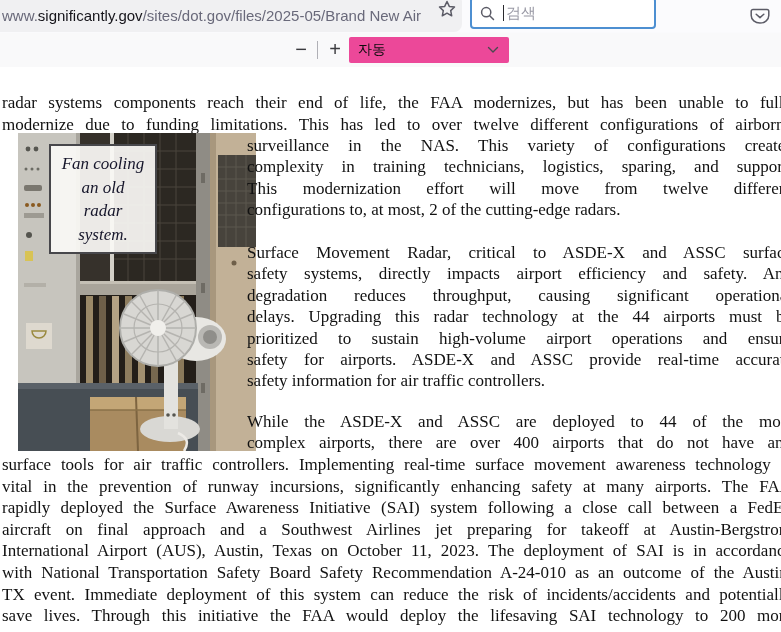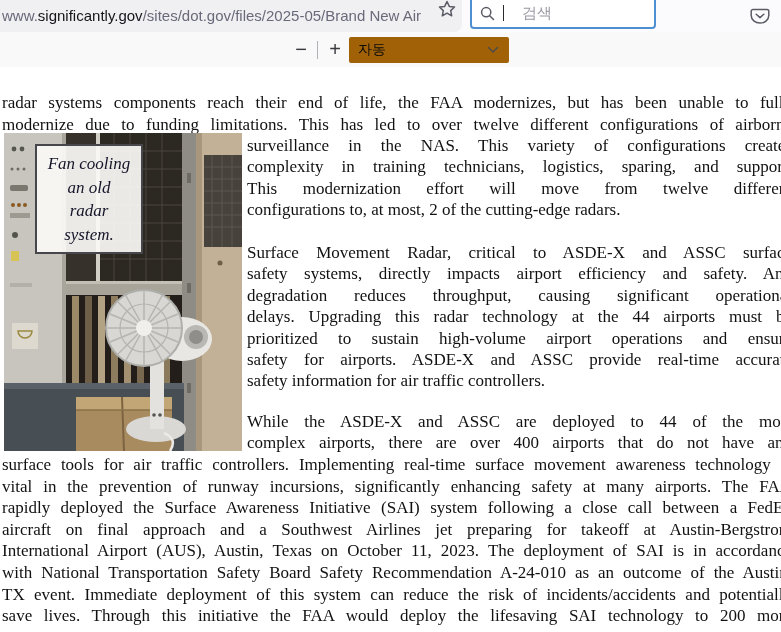--- a/index.html
+++ b/index.html
@@ -22,38 +22,38 @@
   }
   .url-text .domain{color:#15141a;}
   .star{position:absolute;left:445px;top:5px;width:20px;height:20px;color:#5b5b66;}
   .search-field{
     position:absolute;left:470px;top:-3px;width:186px;height:32px;
     background:#ffffff;border:2px solid #4d8fd1;border-radius:4px;
     display:flex;align-items:center;box-sizing:border-box;
   }
   .search-field svg{margin-left:8px;flex:none;}
   .caret{width:1px;height:16px;background:#2a2a2e;margin-left:8px;flex:none;}
-  .search-ph{color:#9898a4;font-size:15px;margin-left:18px;white-space:nowrap;}
+  .search-ph{color:#9898a4;font-size:15px;margin-left:2px;white-space:nowrap;}
   .pocket{position:absolute;left:750px;top:8px;width:20px;height:18px;color:#5b5b66;}
   
   .pdf-toolbar{
     position:absolute;left:0;top:33px;width:781px;height:34px;
     background:#f9f9fa;border-bottom:1px solid #bcbcc0;
     box-shadow:0 1px 2px rgba(0,0,0,.08);
   }
   .zbtn{
     position:absolute;top:3px;width:26px;height:26px;border:none;background:transparent;
     font-size:20px;line-height:26px;color:#3a3a3e;text-align:center;padding:0;cursor:default;
     font-family:"Liberation Sans",sans-serif;
   }
   .zoom-out{left:288px;} .zoom-in{left:322px;}
   .zdivider{position:absolute;left:317px;top:8px;width:1px;height:18px;background:#b0b0b6;}
   .zoom-select{
     position:absolute;left:349px;top:4px;width:160px;height:26px;
-    background:#a16207;border-radius:2px;display:flex;align-items:center;
+    background:#ec4899;border-radius:2px;display:flex;align-items:center;
   }
   .zoom-select .zlabel{font-size:14px;color:#0c0c0d;margin-left:9px;flex:1;}
   .zoom-select svg{margin-right:10px;flex:none;}
   
   .doc-area{
     position:absolute;left:0;top:67px;width:781px;height:565px;
     background:#ffffff;overflow:hidden;
     font-family:"Liberation Serif",serif;color:#111111;font-size:17px;
   }
   .tline{
@@ -65,21 +65,21 @@
   .col{position:absolute;left:247px;top:69px;width:545px;}
   .col .tline{height:21.4px;}
   .para-p1{margin-bottom:21.4px;}
   .para-p2{margin-bottom:0;}
   .para-p3{position:absolute;left:247px;top:345px;width:545px;}
   .para-p3 .tline{height:21px;}
   .bottom{position:absolute;left:2px;top:388px;width:790px;}
   .bottom .tline{height:21.6px;}
   
   .photo{
-    position:absolute;left:4px;top:66px;width:238px;height:318px;
+    position:absolute;left:18px;top:66px;width:238px;height:318px;
   }
   .photo svg{display:block;}
   .caption{
     position:absolute;left:31px;top:11px;width:84px;
     padding:6px 10px;border:2px solid #47474b;
     background:rgba(250,249,245,0.93);
     font-family:"Liberation Serif",serif;font-style:italic;
     font-size:17px;line-height:23.5px;text-align:center;color:#15152a;
   }
 </style>

